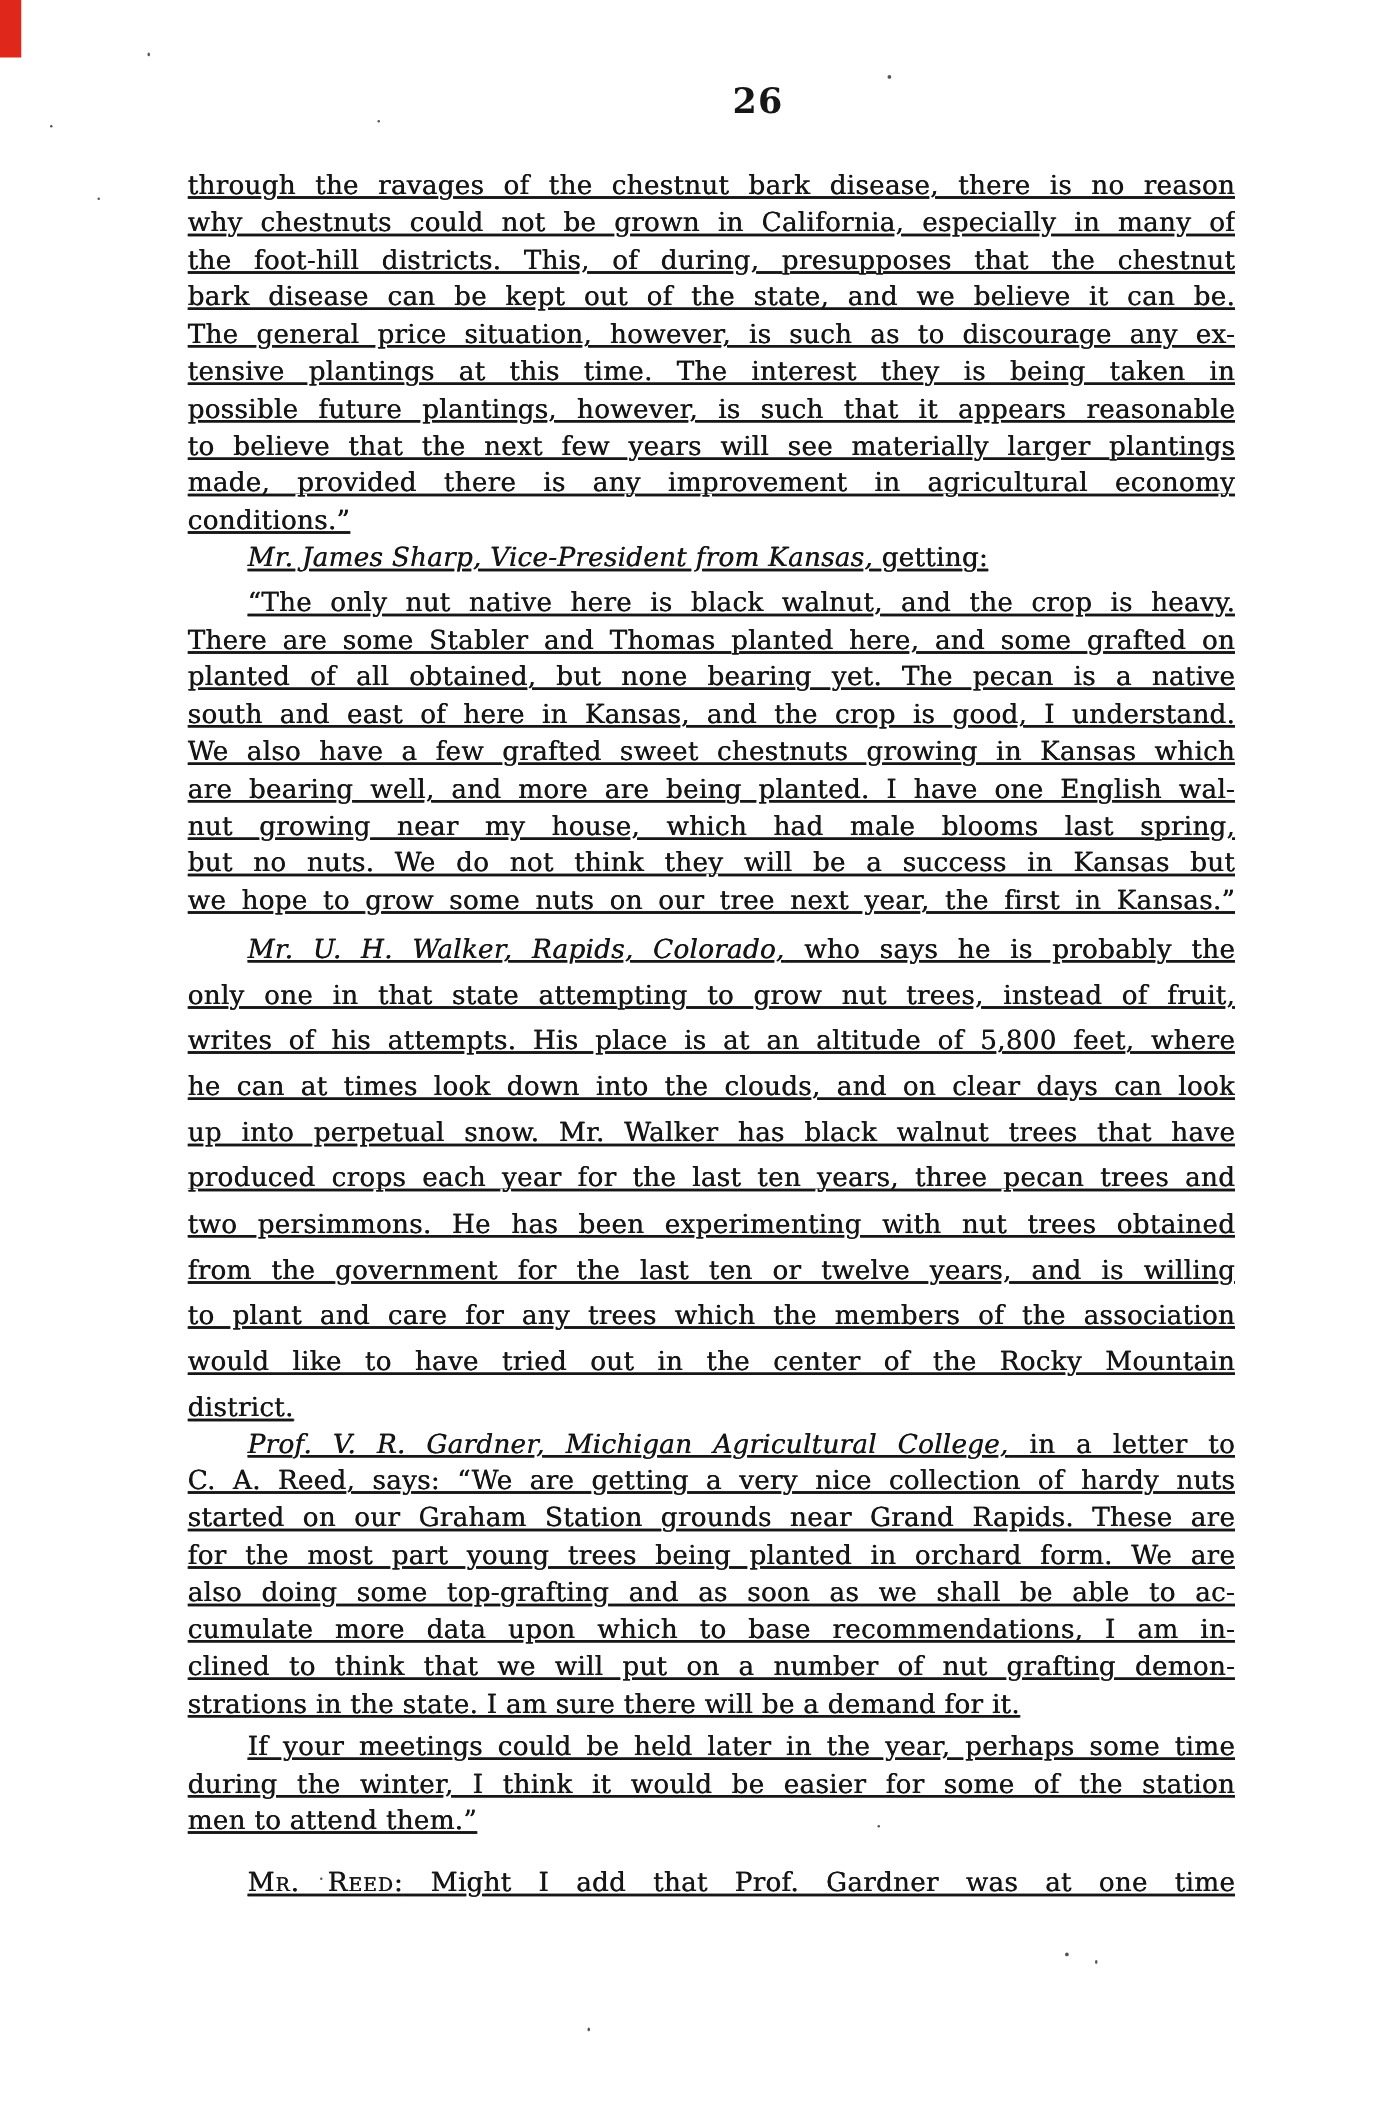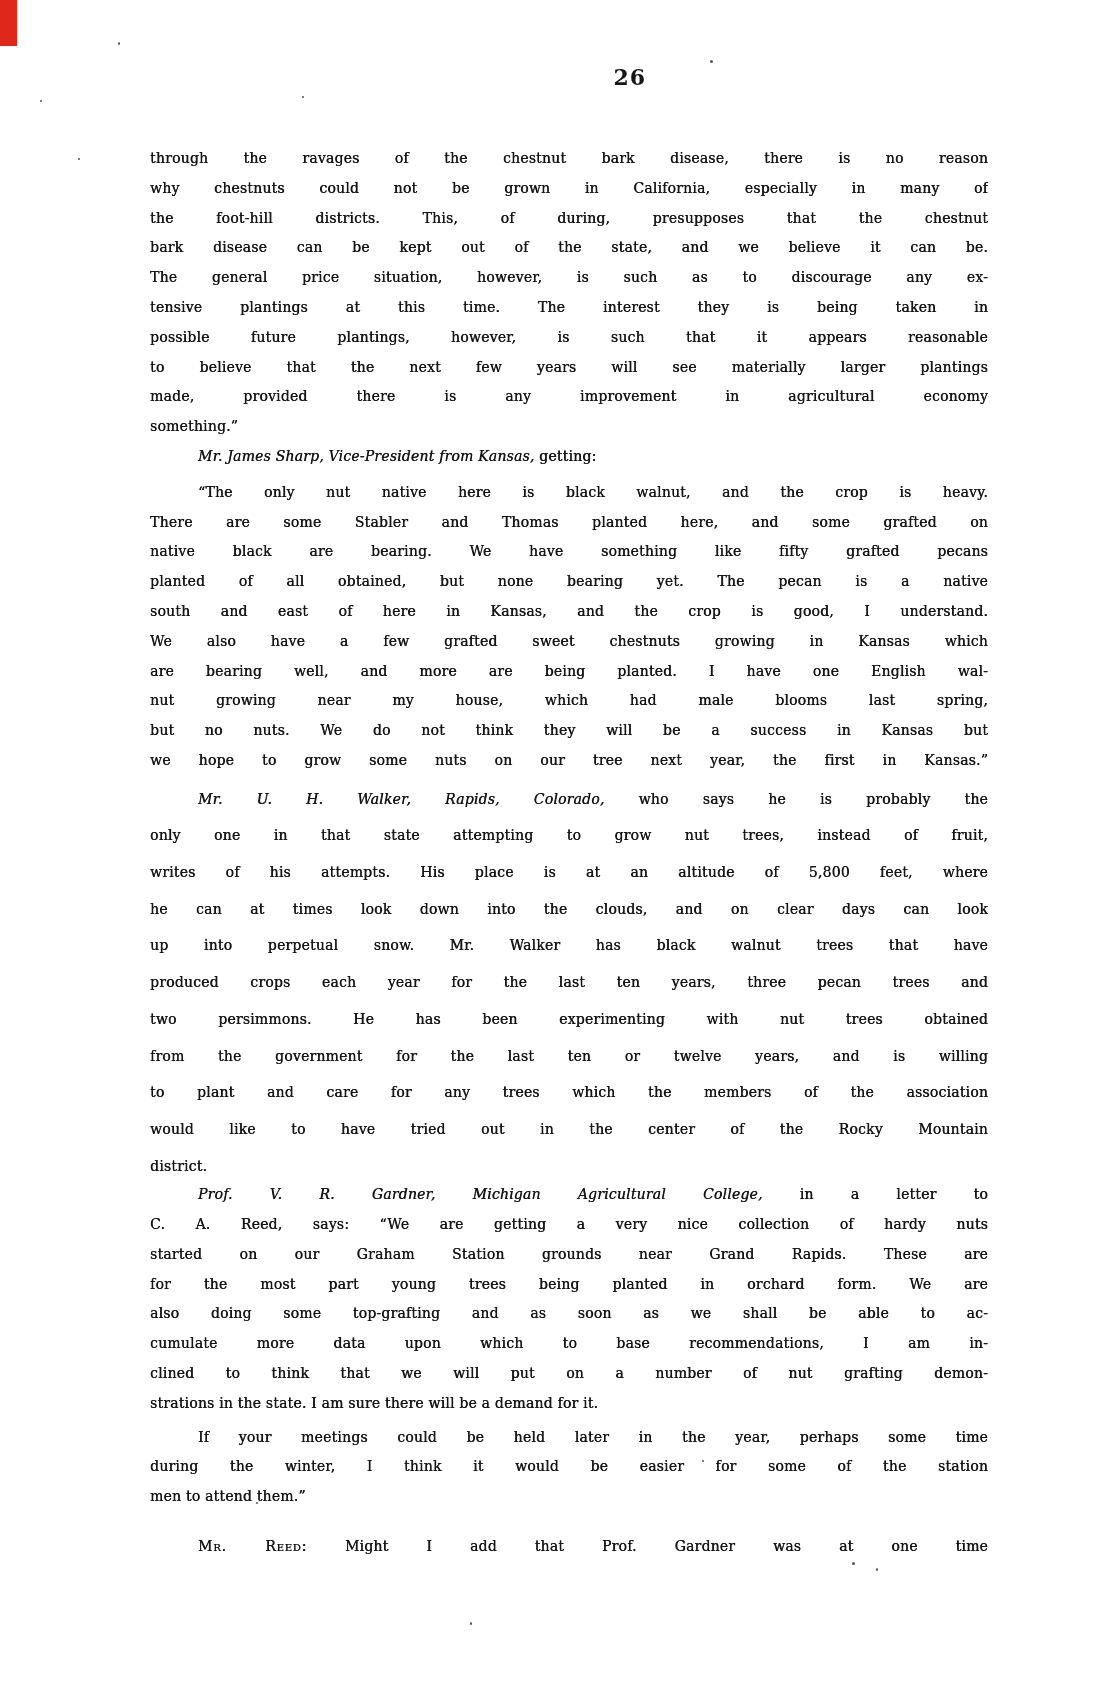--- a/index.html
+++ b/index.html
@@ -10,28 +10,29 @@
     font-family:"DejaVu Serif","Liberation Serif",serif;
     color:#161616;
     overflow:hidden;
   }
   .red-mark{
     position:absolute;left:0;top:0;width:17px;height:46px;
     background:#e0271b;
   }
   .page-number{
     position:absolute;left:586px;top:64px;width:60px;
-    font-size:22px;font-weight:bold;letter-spacing:1px;
-    text-align:right;
+    font-size:28px;font-weight:bold;letter-spacing:1px;
+    text-align:left;
   }
   .text-column{
-    position:absolute;left:150px;top:150px;width:838px;
-    font-size:14px;
+    position:absolute;left:150px;top:136px;width:838px;
+    font-size:21px;
     letter-spacing:0.2px;
     text-shadow:0.35px 0 0 currentColor;
+    text-decoration:underline;
   }
   .para{margin:0;}
   .line{
     height:29.8px;
     overflow:hidden;
     text-align:justify;
   }
   .para.loose .line{height:36.7px;}
   .line:not(.end)::after{content:"";display:inline-block;width:100%;height:0;}
   .line.end{text-align:left;}
@@ -56,29 +57,28 @@
     <div class="para tight para-p1">
       <div class="line">through the ravages of the chestnut bark disease, there is no reason</div>
       <div class="line">why chestnuts could not be grown in California, especially in many of</div>
       <div class="line">the foot-hill districts. This, of during, presupposes that the chestnut</div>
       <div class="line">bark disease can be kept out of the state, and we believe it can be.</div>
       <div class="line">The general price situation, however, is such as to discourage any ex-</div>
       <div class="line">tensive plantings at this time. The interest they is being taken in</div>
       <div class="line">possible future plantings, however, is such that it appears reasonable</div>
       <div class="line">to believe that the next few years will see materially larger plantings</div>
       <div class="line">made, provided there is any improvement in agricultural economy</div>
-      <div class="line end">something.”</div>
+      <div class="line end">conditions.”</div>
     </div>
     <div class="para tight para-sharp">
       <div class="line end indent"><span class="it">Mr. James Sharp, Vice-President from Kansas,</span><span class=""> getting:</span></div>
     </div>
     <div class="para tight para-p3">
       <div class="line indent">“The only nut native here is black walnut, and the crop is heavy.</div>
       <div class="line">There are some Stabler and Thomas planted here, and some grafted on</div>
-      <div class="line">native black are bearing. We have something like fifty grafted pecans</div>
       <div class="line">planted of all obtained, but none bearing yet. The pecan is a native</div>
       <div class="line">south and east of here in Kansas, and the crop is good, I understand.</div>
       <div class="line">We also have a few grafted sweet chestnuts growing in Kansas which</div>
       <div class="line">are bearing well, and more are being planted. I have one English wal-</div>
       <div class="line">nut growing near my house, which had male blooms last spring,</div>
       <div class="line">but no nuts. We do not think they will be a success in Kansas but</div>
       <div class="line">we hope to grow some nuts on our tree next year, the first in Kansas.”</div>
     </div>
     <div class="para loose para-walker">
       <div class="line indent"><span class="it">Mr. U. H. Walker, Rapids, Colorado,</span><span class=""> who says he is probably the</span></div>

